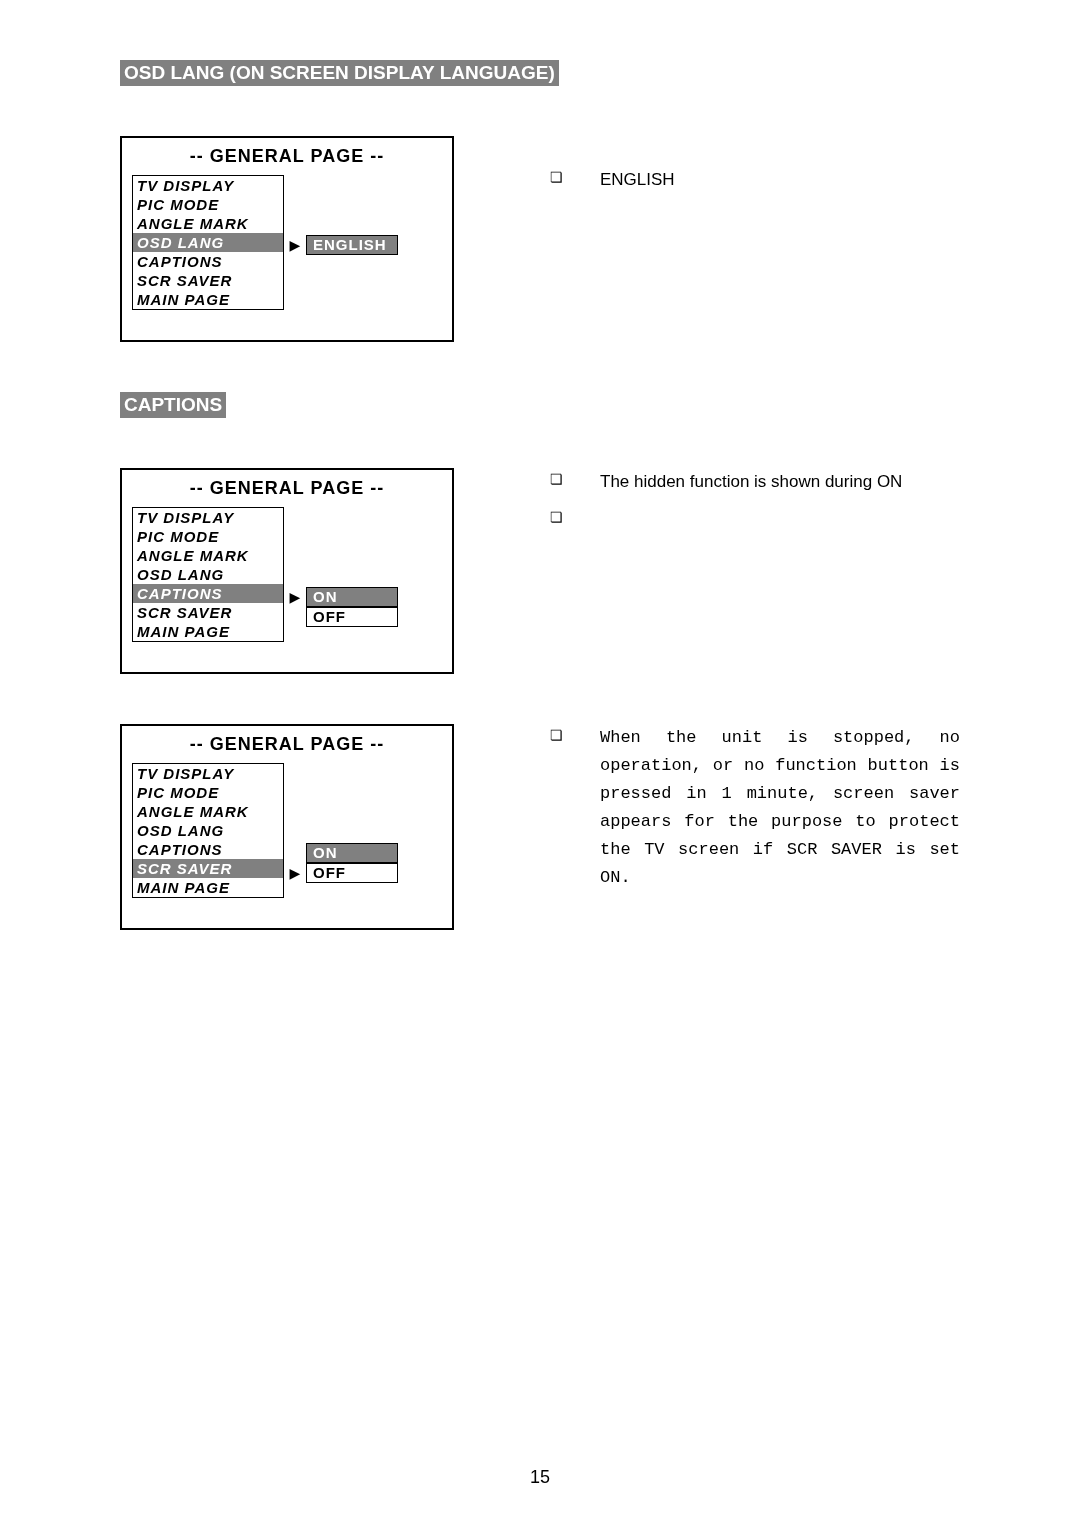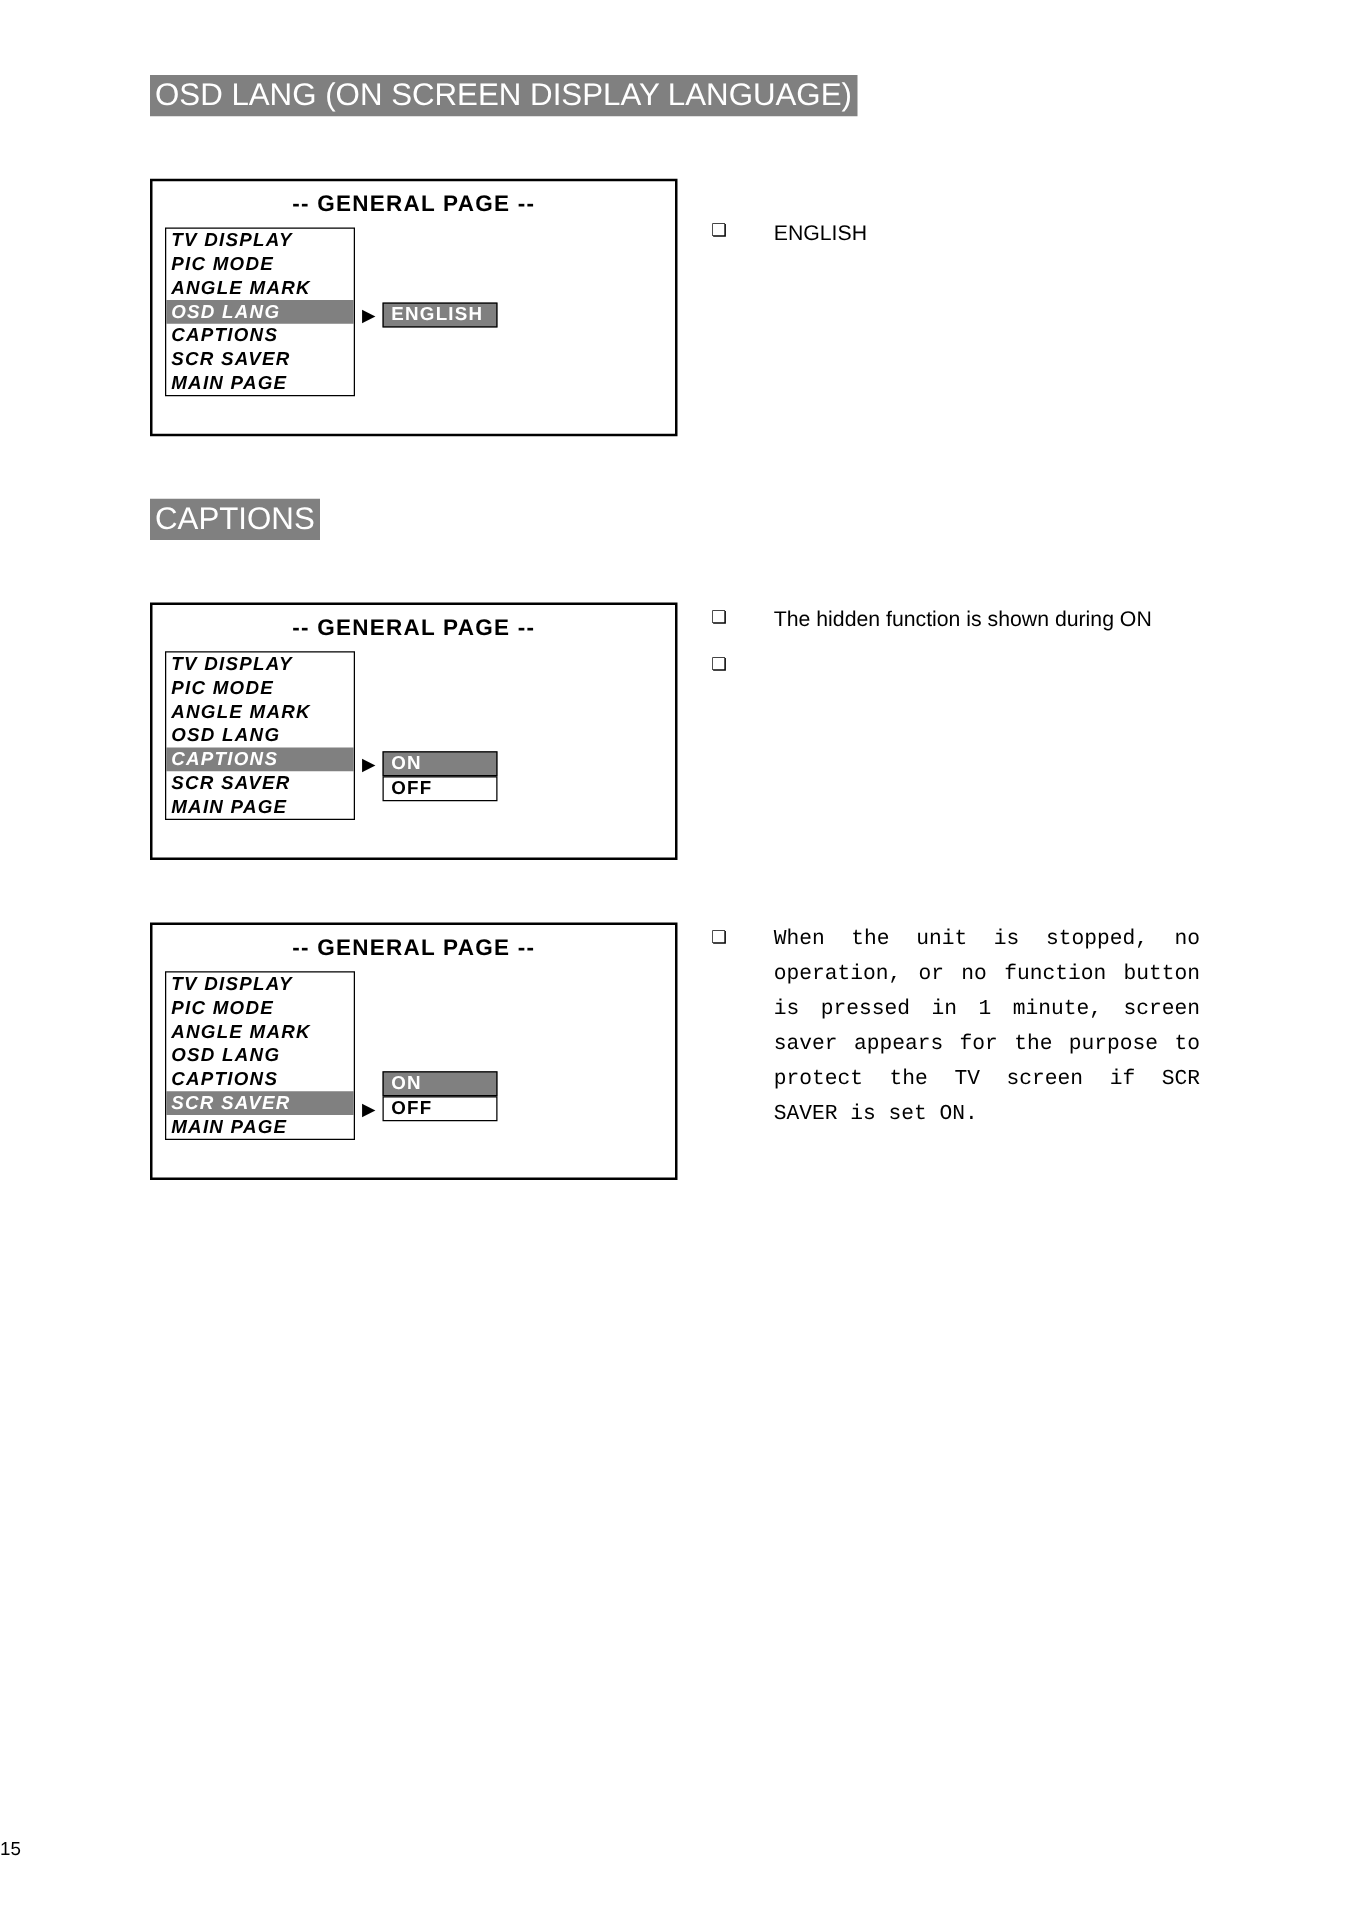--- a/index.html
+++ b/index.html
@@ -1,37 +1,37 @@
 <!DOCTYPE html>
 <html><head>
 <meta charset="utf-8">
 <style>
   html,body{margin:0;padding:0;background:#fff;font-family:Arial,Helvetica,sans-serif;color:#000;}
   .page{width:1080px;height:1528px;position:relative;box-sizing:border-box;padding:60px 120px 40px 120px;}
-  .section-header{display:inline-block;background:#808080;color:#fff;font-weight:normal;font-size:25px;padding:2px 4px;margin-bottom:50px;}
+  .section-header{display:inline-block;background:#808080;color:#fff;font-weight:bold;font-size:19px;padding:2px 4px;margin-bottom:50px;}
   .row{display:flex;align-items:flex-start;margin-bottom:50px;}
-  .osd-box{border:2px solid #000;width:422px;box-sizing:border-box;padding:6px 10px 30px 10px;margin-right:27px;}
+  .osd-box{border:2px solid #000;width:334px;box-sizing:border-box;padding:6px 10px 30px 10px;margin-right:96px;}
   .osd-title{text-align:center;font-weight:bold;font-size:18px;letter-spacing:1px;margin:2px 0 8px 0;}
   .osd-inner{display:flex;align-items:flex-start;}
   .menu-col{border:1px solid #000;width:150px;font-style:italic;}
   .menu-item{font-weight:bold;font-size:15px;padding:1px 4px;letter-spacing:1px;white-space:nowrap;}
   .menu-item.sel{background:#808080;color:#fff;}
   .arrow-col{width:22px;display:flex;flex-direction:column;}
   .arrow-spacer{height:20px;}
   .arrow{font-size:14px;line-height:20px;text-align:center;}
   .opt-col{display:flex;flex-direction:column;}
   .opt-spacer{height:20px;}
   .opt-item{border:1px solid #000;font-weight:bold;font-size:15px;padding:0px 6px;letter-spacing:1px;width:92px;box-sizing:border-box;height:20px;line-height:18px;}
   .opt-item.sel{background:#808080;color:#fff;}
   .desc{flex:1;font-size:17px;}
   .desc-row{display:flex;align-items:flex-start;margin-bottom:10px;}
   .bullet{width:50px;flex:0 0 50px;font-size:14px;line-height:22px;}
   .bullet-text{flex:1;line-height:28px;}
   .justify{text-align:justify;font-family:Liberation Mono, monospace;}
-  .page-num{position:absolute;bottom:40px;left:0;right:0;text-align:left;font-size:15px;}
+  .page-num{position:absolute;bottom:40px;left:0;right:0;text-align:center;font-size:18px;}
 </style>
 </head>
 <body>
 
 <div class="page">
 
   
   <div class="section-header">OSD LANG (ON SCREEN DISPLAY LANGUAGE)</div>
 
   <div class="row">

